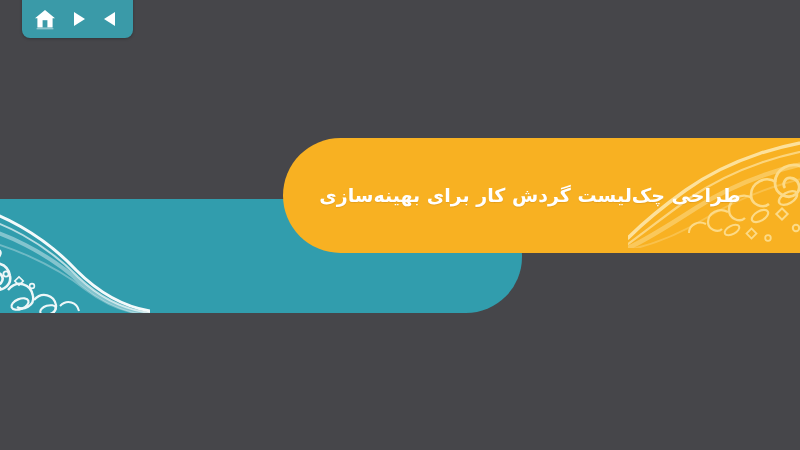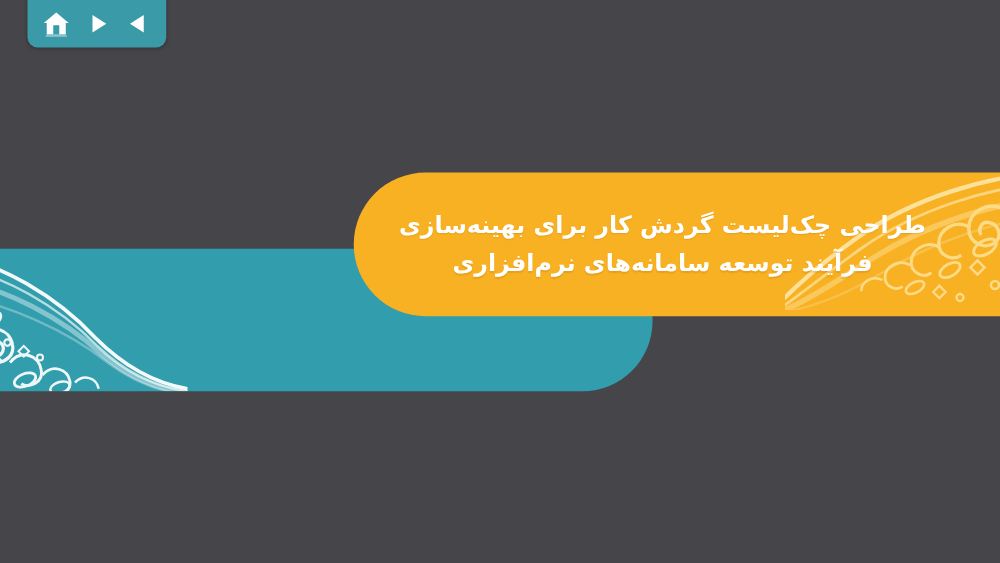--- a/index.html
+++ b/index.html
@@ -172,15 +172,14 @@
       <rect x="200" y="26" width="7" height="7" transform="rotate(45 203.5 29.5)" stroke-width="1.8"></rect>
       <circle cx="168" cy="90" r="3.2" stroke-width="2"></circle>
       <circle cx="140" cy="100" r="2.8" stroke-width="1.8"></circle>
       <circle cx="206" cy="70" r="3" stroke-width="1.8"></circle>
       <circle cx="188" cy="20" r="2.6" stroke-width="1.6"></circle>
     </g>
   </svg>
 
   <div class="title-line">طراحی چک‌لیست گردش کار برای بهینه‌سازی</div>
 
-  <div class="title-line">فرآیند توسعه سامانه‌های نرم‌افزاری</div>
 
 </div>
 
 </body></html>

